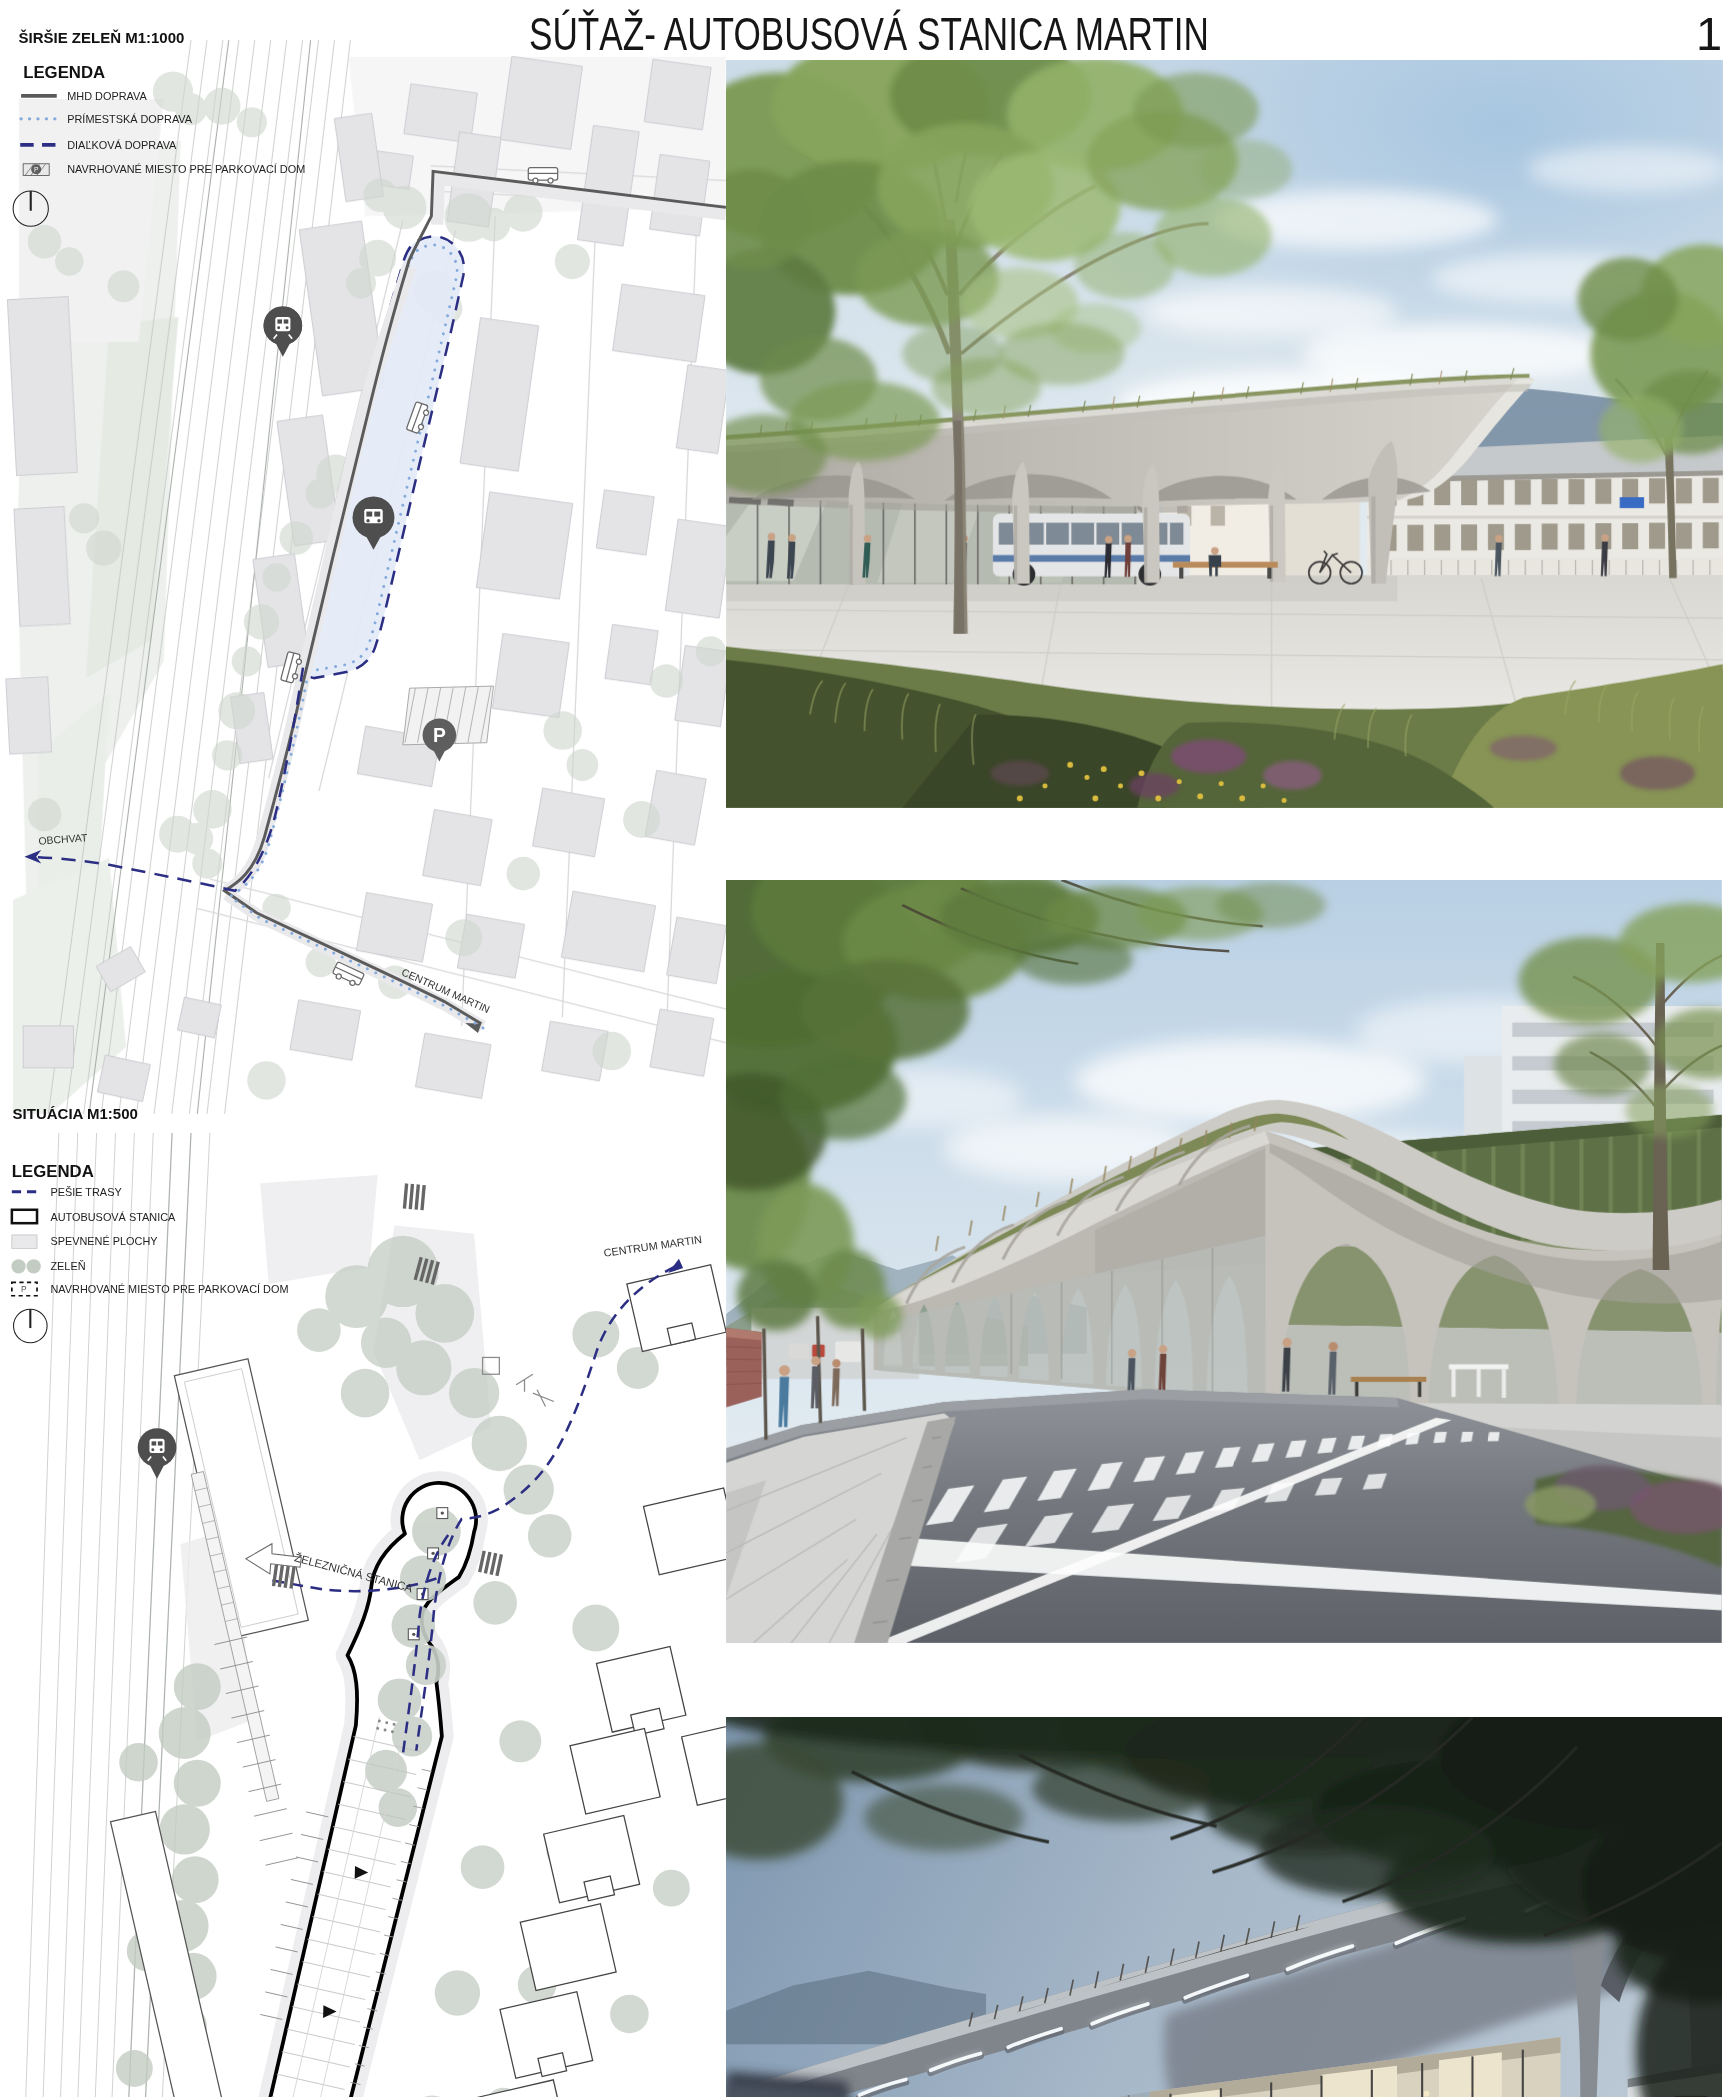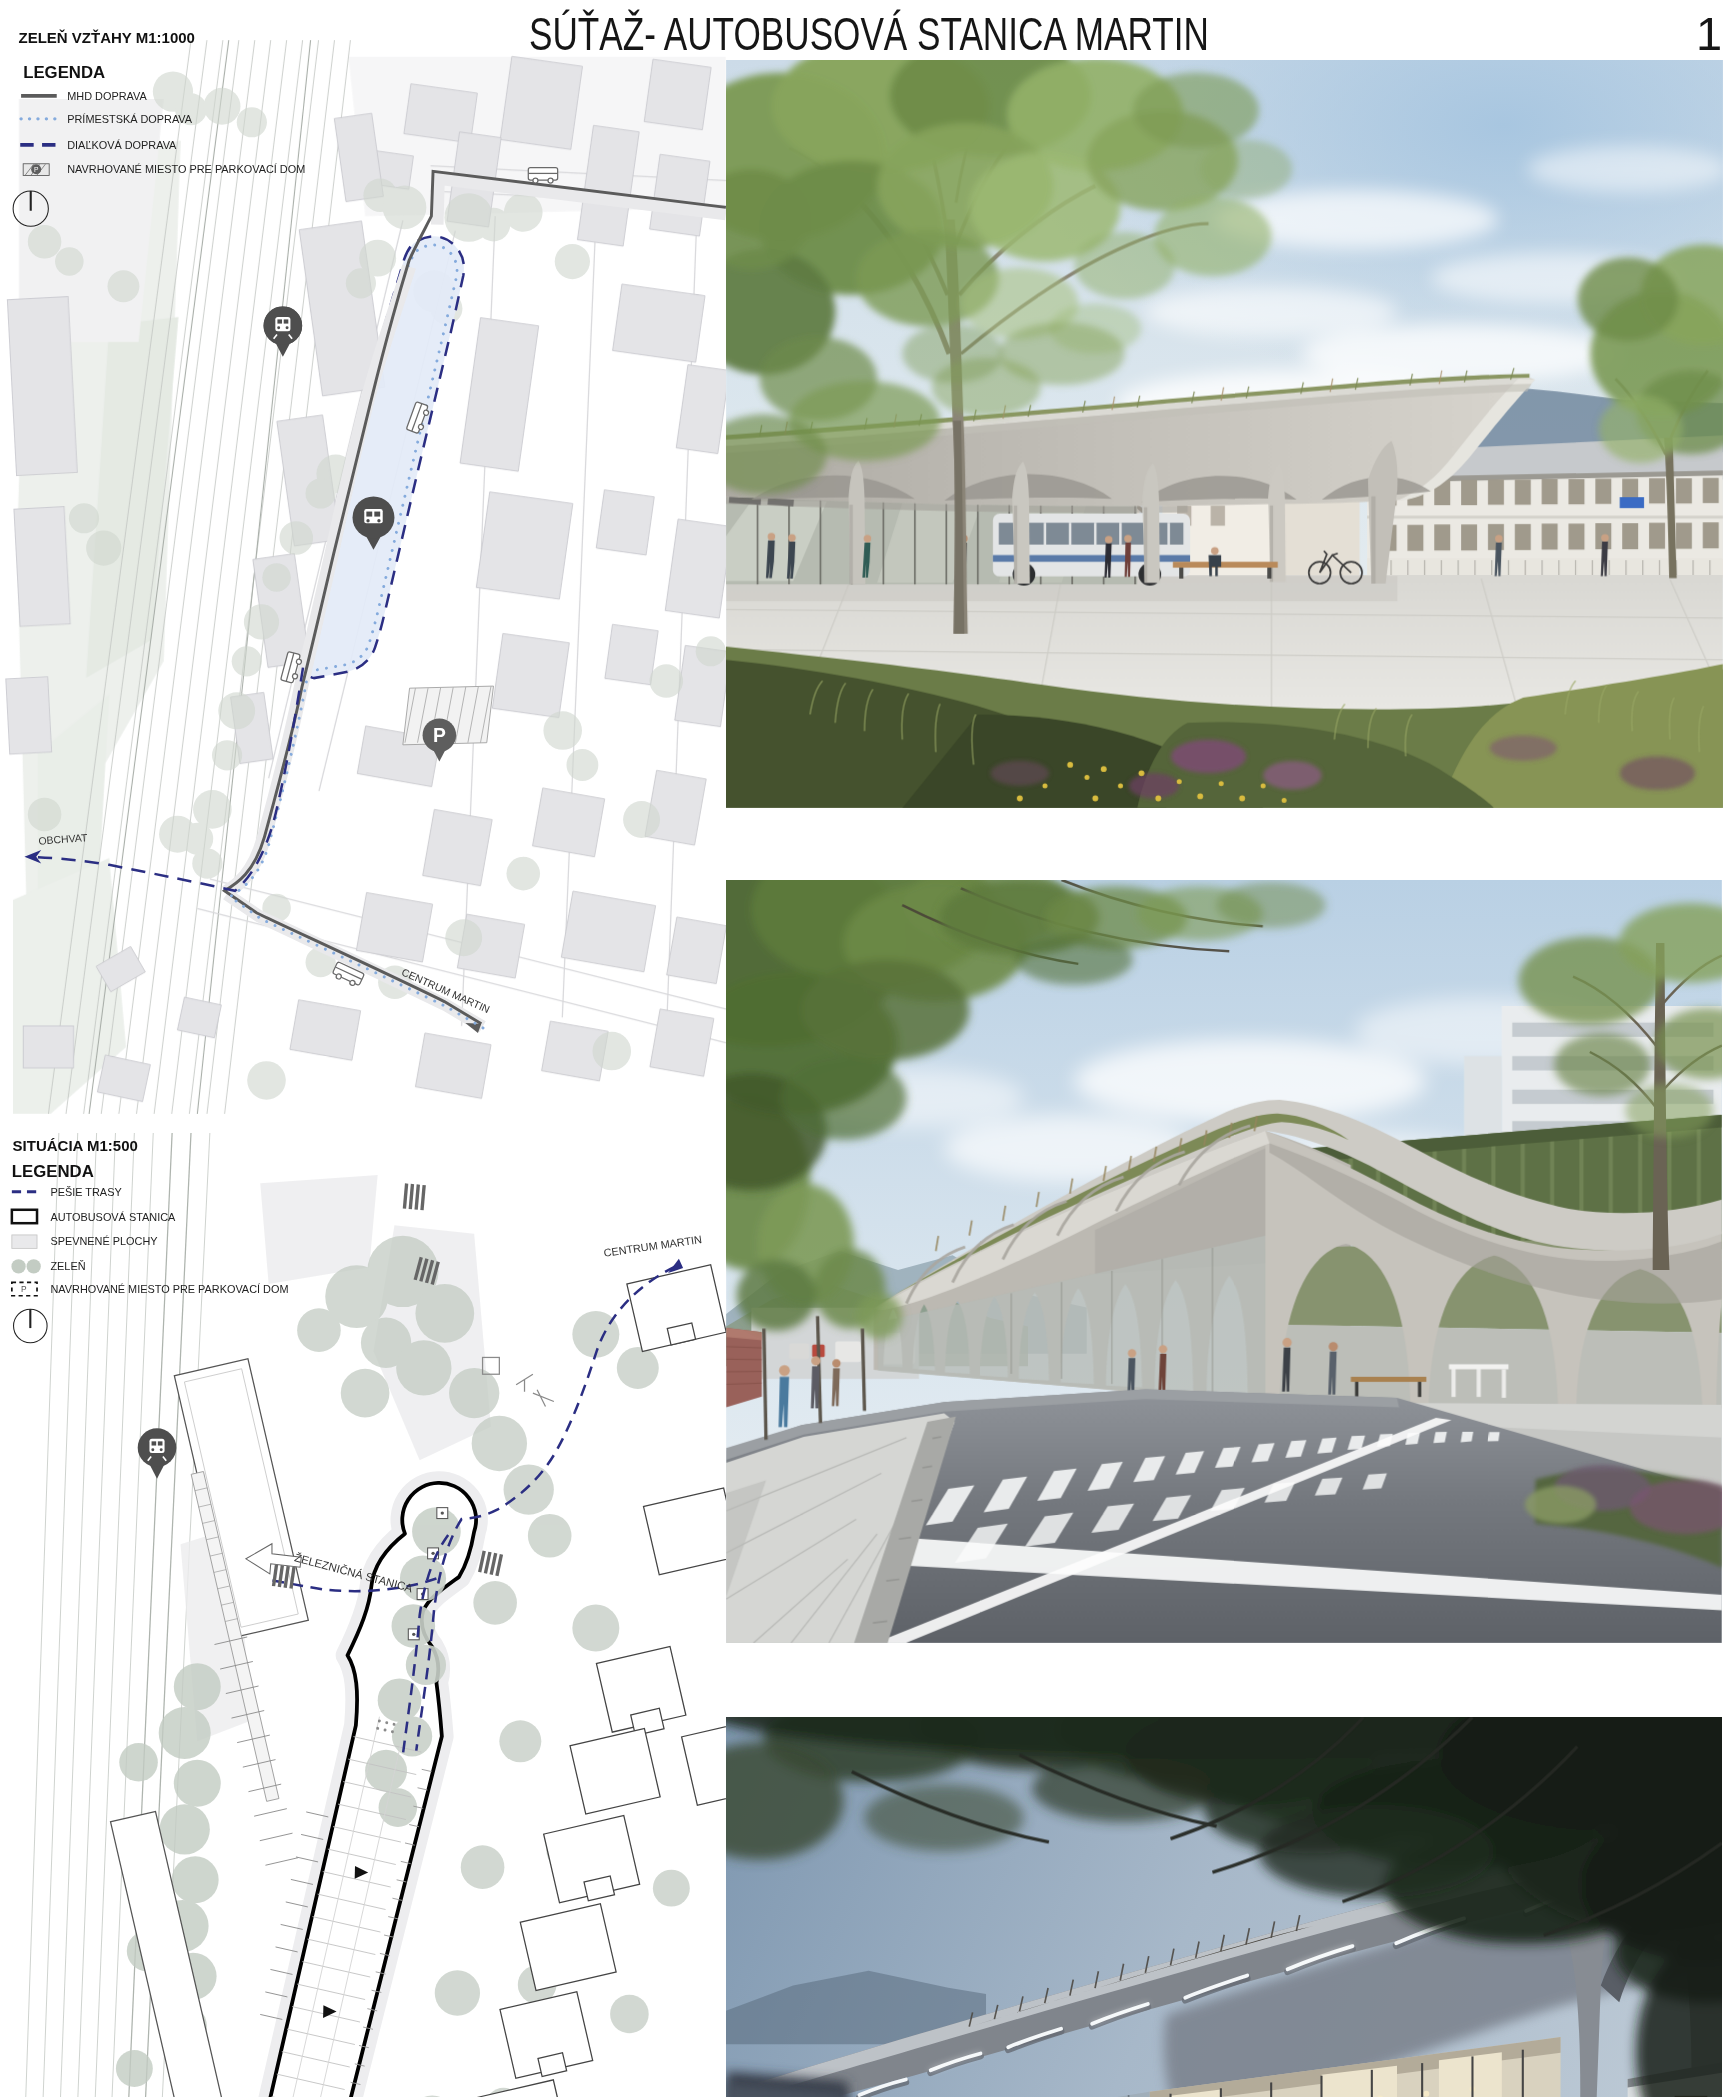--- a/index.html
+++ b/index.html
@@ -7,23 +7,23 @@
   .abs{position:absolute;}
 </style>
 </head>
 <body>
 <div class="page">
 
   <div id="title" class="abs" style="left:529px;top:5.9px;font-size:47px;color:#161616;white-space:nowrap;transform-origin:0 0;transform:scaleX(0.748);">SÚŤAŽ- AUTOBUSOVÁ STANICA MARTIN</div>
 
   <div class="abs" style="left:1696px;top:5.9px;font-size:47px;color:#161616;">1</div>
 
-  <div class="abs" style="left:18.5px;top:29px;font-size:15px;font-weight:bold;color:#111;z-index:5;">ZELEŇ VZŤAHY M1:1000</div>
-
-  <div class="abs" style="left:12.6px;top:1105px;font-size:15px;font-weight:bold;color:#111;z-index:5;margin-top:32px;">SITUÁCIA M1:500</div>
+  <div class="abs" style="left:18.5px;top:29px;font-size:15px;font-weight:bold;color:#111;z-index:5;">ŠIRŠIE ZELEŇ M1:1000</div>
+
+  <div class="abs" style="left:12.6px;top:1105px;font-size:15px;font-weight:bold;color:#111;z-index:5;">SITUÁCIA M1:500</div>
 
   <svg class="abs" style="left:0;top:40px;" width="726" height="1074" viewBox="0 0 1730 2560">
 
     <g opacity="0.75">
       <polygon points="70,290 430,240 390,1480 150,1900 65,2150 40,1200" fill="#e7ebe6"></polygon>
       <polygon points="260,680 425,660 360,1430 205,1520" fill="#dce3da"></polygon>
       <polygon points="90,1700 260,1560 230,2100 90,2250" fill="#e2e8e1"></polygon>
       <polygon points="30,2050 260,1950 300,2400 120,2560 30,2560" fill="#e6ebe5"></polygon>
       <polygon points="45,140 390,140 330,720 45,720" fill="#ededee"></polygon>
       <polygon points="830,40 1730,40 1730,400 870,420" fill="#f1f1f3" opacity="0.8"></polygon>

